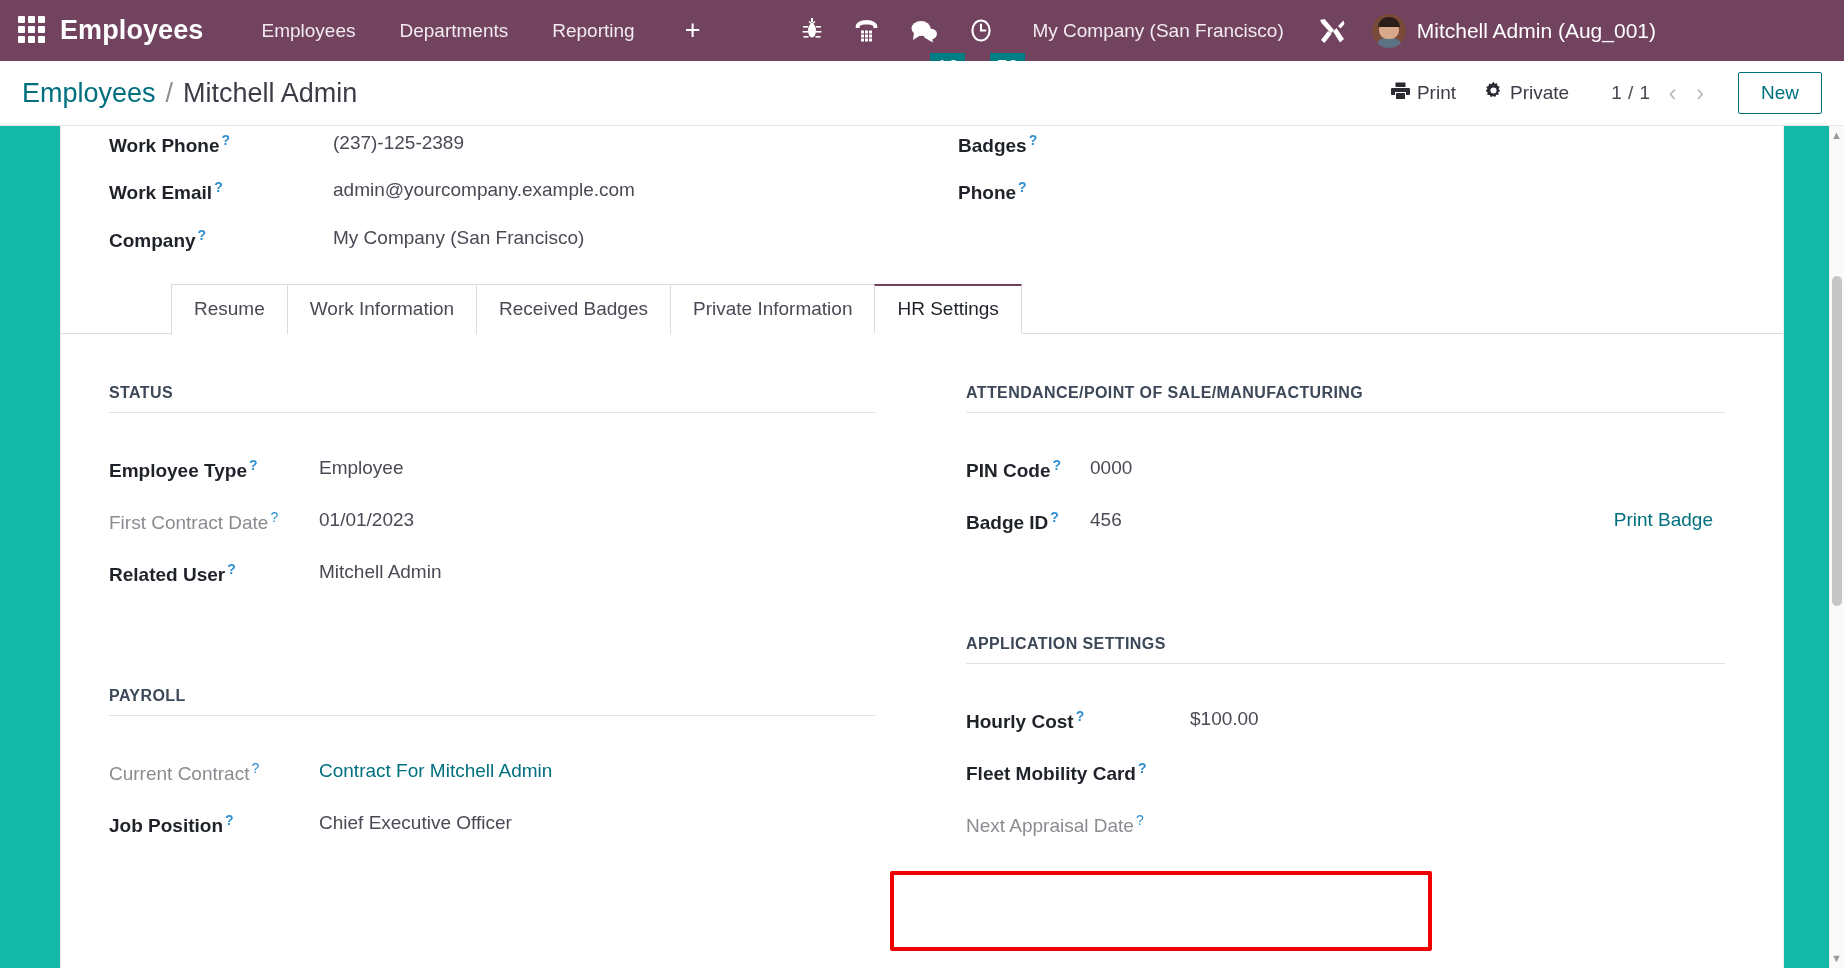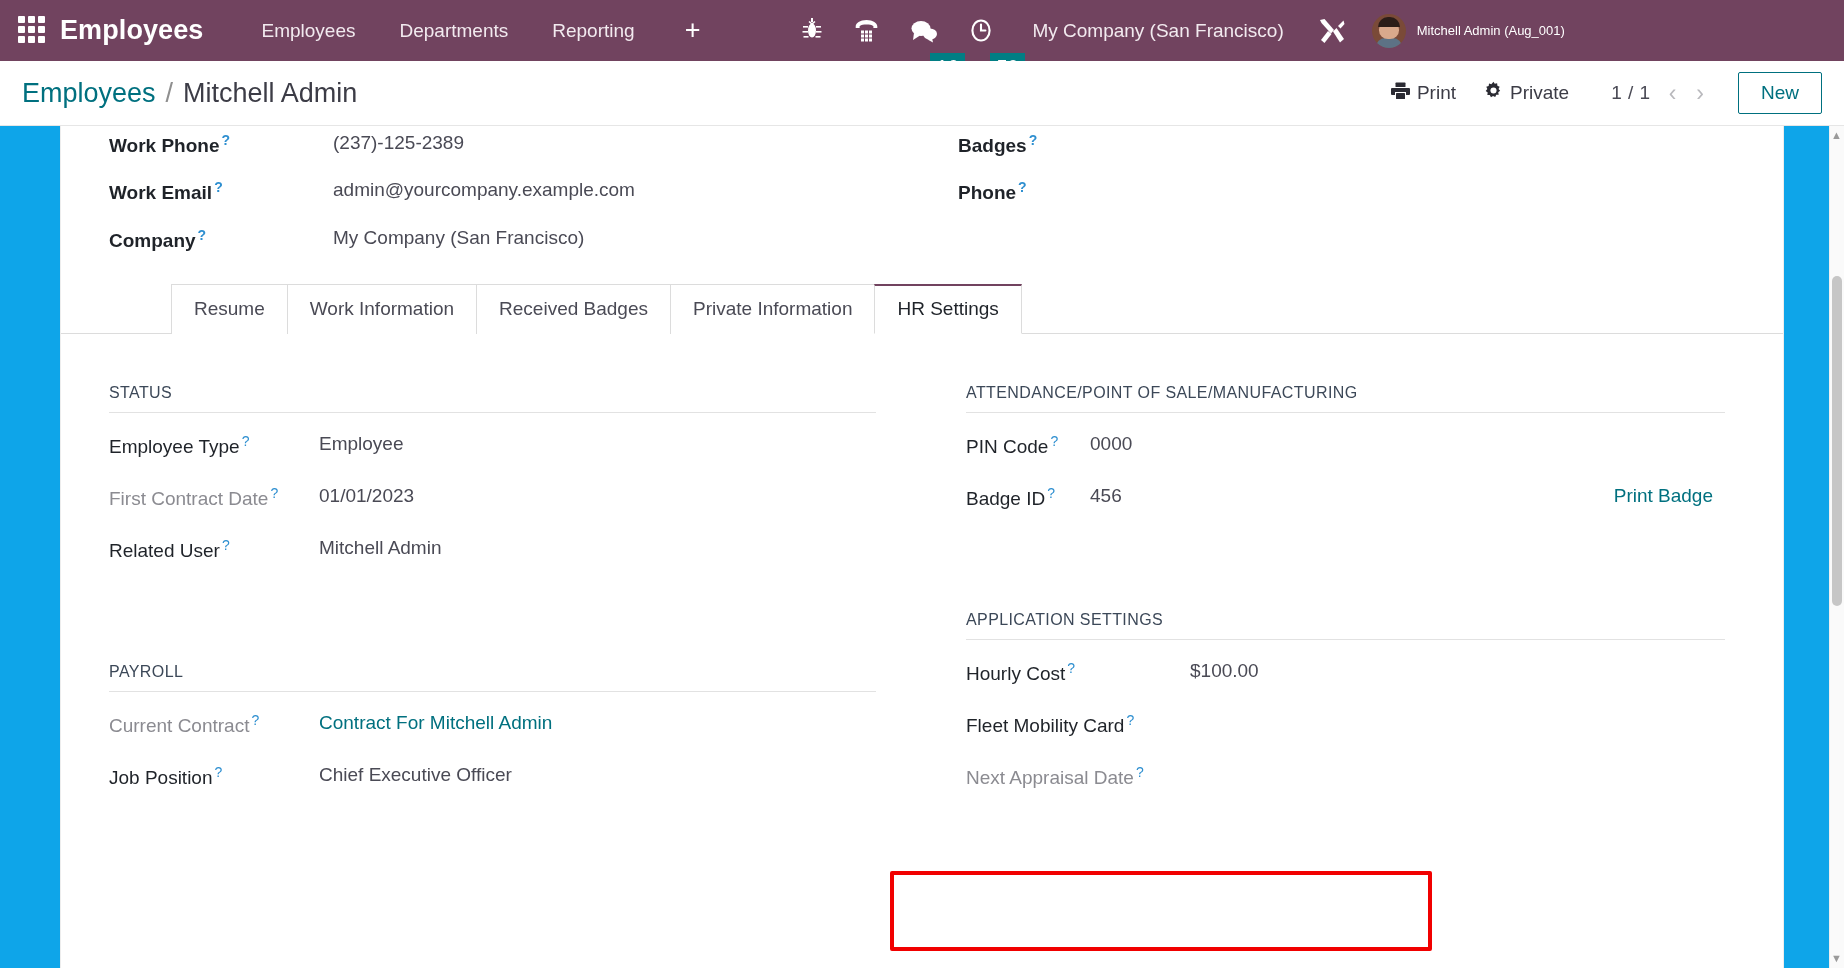--- a/index.html
+++ b/index.html
@@ -111,21 +111,21 @@
   .avatar .hair {
     position: absolute; left: 6px; top: 3px;
     width: 22px; height: 10px; border-radius: 11px 11px 0 0;
     background: #2b1d18;
   }
   .avatar .body {
     position: absolute; left: 4px; bottom: 0;
     width: 26px; height: 10px; border-radius: 9px 9px 0 0;
     background: #5d7285;
   }
-  .user-name { font-size: 13px; color: #ffffff; }
+  .user-name { font-size: 21px; color: #ffffff; }
 
   
   .control-panel {
     height: 65px;
     background: #ffffff;
     border-bottom: 1px solid #e6e6e6;
     display: flex;
     align-items: center;
     padding: 0 22px 0 22px;
     position: relative;
@@ -161,21 +161,21 @@
     color: #00707f;
     background: #fff;
     font-size: 19px;
     padding: 9px 22px;
     cursor: pointer;
     border-radius: 2px;
   }
 
   
   .sheet-wrap {
-    background: #0ea5e9;
+    background: #14b8a6;
     height: calc(969px - 61px - 66px);
     position: relative;
     overflow: hidden;
   }
   .sheet {
     background: #ffffff;
     margin: 0 60px 0 60px;
     min-height: 100%;
     padding: 0 48px;
     border-left: 1px solid #ededed;
@@ -236,38 +236,38 @@
     padding-top: 12px;
   }
 
   
   .tabpage { padding: 50px 0 0 0; display: flex; }
   .tabcol { width: 50%; padding-right: 46px; }
   .tabcol.right { padding-left: 44px; padding-right: 10px; }
 
   .group-title {
     font-size: 16px;
-    font-weight: 400;
+    font-weight: 700;
     letter-spacing: .4px;
     color: #3c4858;
     text-transform: uppercase;
     padding-bottom: 10px;
     border-bottom: 1px solid #e2e2e2;
-    margin-bottom: 20px;
+    margin-bottom: 44px;
   }
   .grow {
     display: flex;
     align-items: flex-start;
     margin-bottom: 26px;
     position: relative;
   }
   .grow .glabel {
     font-size: 19px;
     color: #1f2329;
-    font-weight: 400;
+    font-weight: 700;
     line-height: 1.25;
   }
   .grow .glabel.light { color: #8b8b91; font-weight: 400; }
   .glabel.w1 { flex: 0 0 210px; }
   .glabel.w2 { flex: 0 0 124px; }
   .gvalue { font-size: 19px; color: #4a4a55; }
   .gvalue.link { color: #00707f; cursor: pointer; }
   .print-badge {
     margin-left: auto;
     font-size: 19px;

